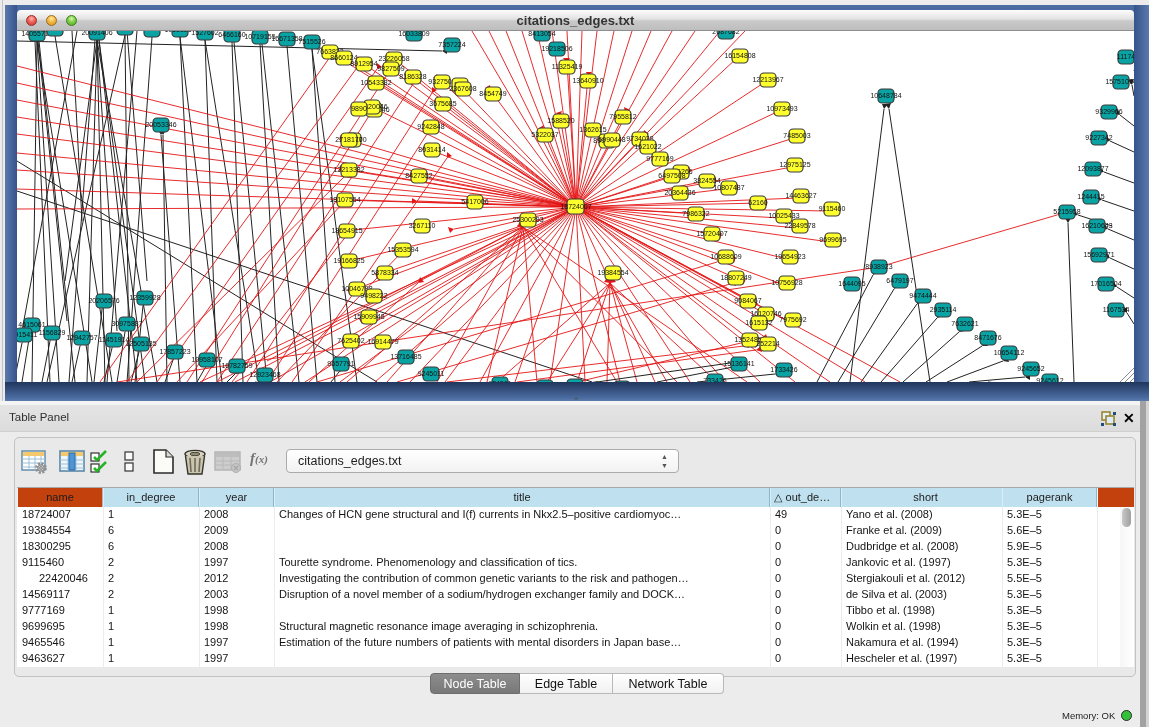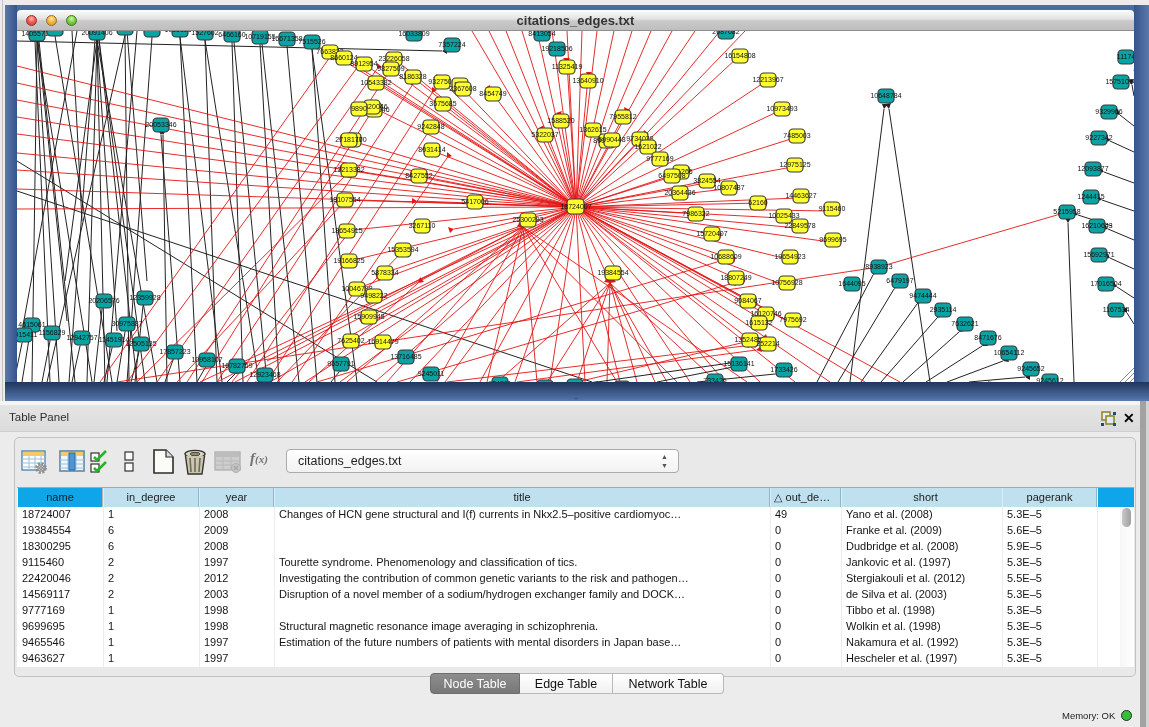--- a/index.html
+++ b/index.html
@@ -25,21 +25,21 @@
 #tptitle{left:9px;top:411px;font-size:11.5px;color:#2e2e2e}
 #card{left:14px;top:437px;width:1122px;height:240px;background:#e9e9e9;border:1px solid #c2c2c2;border-radius:5px}
 
 .ic{top:449px}
 #dropdown{left:286px;top:449px;width:393px;height:24px;background:linear-gradient(180deg,#ffffff,#f2f2f2);border:1px solid #ababab;border-radius:4px;font-size:12.5px;color:#222;line-height:22px;padding-left:11px}
 #dropstep{left:656px;top:452px;width:17px;height:18px;color:#555;font-size:7px;line-height:9px;text-align:center}
 
 #tbl{left:17px;top:487px;width:1117px;height:180px;background:#fff}
 #thead{left:17px;top:487px;width:1117px;height:19px;background:#e9e9e9;border-top:1px solid #a8a8a8;border-bottom:1px solid #9a9a9a}
 .th{position:absolute;top:0;height:19px;font-size:11px;color:#1c1c1c;text-align:center;line-height:19px;background:#bfe0ef;border-right:1px solid #8fb5c9;border-left:1px solid #d9eef7}
-.thg{background:#0ea5e9;border-right:1px solid #b5b5b5;border-left:1px solid #f4f4f4}
+.thg{background:#c2410c;border-right:1px solid #b5b5b5;border-left:1px solid #f4f4f4}
 #tbody{left:17px;top:507px;width:1117px;height:160px;background:#fff;overflow:hidden}
 .tr{position:absolute;left:0;width:1103px;height:16px}
 .td{position:absolute;top:0;height:16px;font-size:11px;color:#141414;line-height:15px;white-space:nowrap;overflow:hidden}
 .cline{position:absolute;top:0;width:1px;height:160px;background:#ececec}
 #vsb{left:1120px;top:507px;width:14px;height:160px;background:linear-gradient(90deg,#f6f6f6,#fff)}
 #vthumb{left:1122px;top:508px;width:9px;height:19px;background:linear-gradient(90deg,#c8c8c8,#9f9f9f);border-radius:5px}
 
 #tabs{left:430px;top:673px;width:294px;height:21px;font-size:12.5px}
 .seg{position:absolute;top:0;height:21px;line-height:20px;text-align:center;background:linear-gradient(180deg,#ffffff,#f1f1f1);border:1px solid #b9b9b9;color:#111}
 #seg1{left:0;width:90px;border-radius:4px 0 0 4px;background:linear-gradient(180deg,#8d8d8d,#787878);color:#fff;border-color:#6e6e6e}
@@ -853,21 +853,21 @@
       <div class="tr" style="top:48px">
         <div class="td" style="left:5px;width:78px">9115460</div>
         <div class="td" style="left:91px;width:88px">2</div>
         <div class="td" style="left:187px;width:67px">1997</div>
         <div class="td" style="left:262px;width:488px">Tourette syndrome. Phenomenology and classification of tics.</div>
         <div class="td" style="left:758px;width:63px">0</div>
         <div class="td" style="left:829px;width:153px">Jankovic et al. (1997)</div>
         <div class="td" style="left:990px;width:87px">5.3E–5</div>
       </div>
       <div class="tr" style="top:64px">
-        <div class="td" style="left:5px;width:78px">22420046</div>
+        <div class="td" style="left:22px;width:78px">22420046</div>
         <div class="td" style="left:91px;width:88px">2</div>
         <div class="td" style="left:187px;width:67px">2012</div>
         <div class="td" style="left:262px;width:488px">Investigating the contribution of common genetic variants to the risk and pathogen…</div>
         <div class="td" style="left:758px;width:63px">0</div>
         <div class="td" style="left:829px;width:153px">Stergiakouli et al. (2012)</div>
         <div class="td" style="left:990px;width:87px">5.5E–5</div>
       </div>
       <div class="tr" style="top:80px">
         <div class="td" style="left:5px;width:78px">14569117</div>
         <div class="td" style="left:91px;width:88px">2</div>
@@ -893,21 +893,21 @@
         <div class="td" style="left:758px;width:63px">0</div>
         <div class="td" style="left:829px;width:153px">Wolkin et al. (1998)</div>
         <div class="td" style="left:990px;width:87px">5.3E–5</div>
       </div>
       <div class="tr" style="top:128px">
         <div class="td" style="left:5px;width:78px">9465546</div>
         <div class="td" style="left:91px;width:88px">1</div>
         <div class="td" style="left:187px;width:67px">1997</div>
         <div class="td" style="left:262px;width:488px">Estimation of the future numbers of patients with mental disorders in Japan base…</div>
         <div class="td" style="left:758px;width:63px">0</div>
-        <div class="td" style="left:829px;width:153px">Nakamura et al. (1992)</div>
+        <div class="td" style="left:829px;width:153px">Nakamura et al. (1994)</div>
         <div class="td" style="left:990px;width:87px">5.3E–5</div>
       </div>
       <div class="tr" style="top:144px">
         <div class="td" style="left:5px;width:78px">9463627</div>
         <div class="td" style="left:91px;width:88px">1</div>
         <div class="td" style="left:187px;width:67px">1997</div>
         <div class="td" style="left:758px;width:63px">0</div>
         <div class="td" style="left:829px;width:153px">Hescheler et al. (1997)</div>
         <div class="td" style="left:990px;width:87px">5.3E–5</div>
       </div> 

